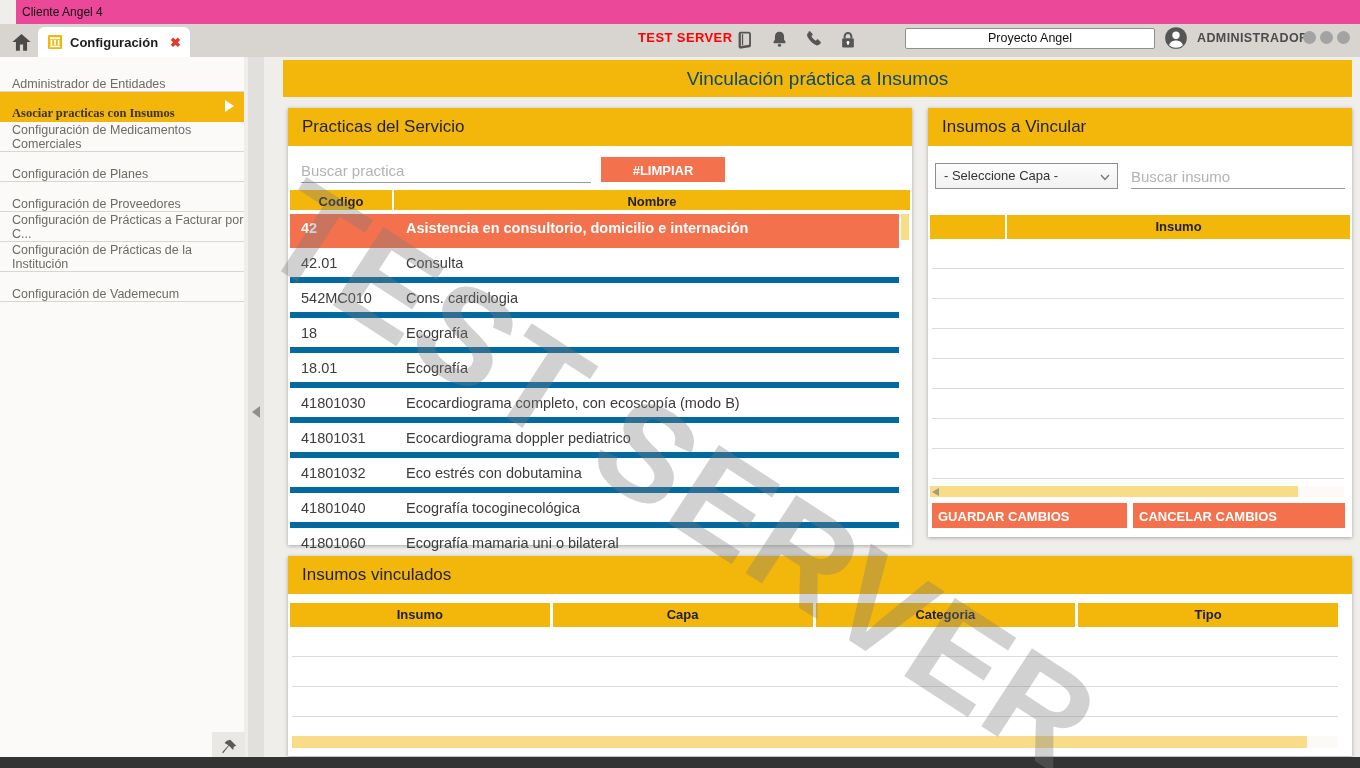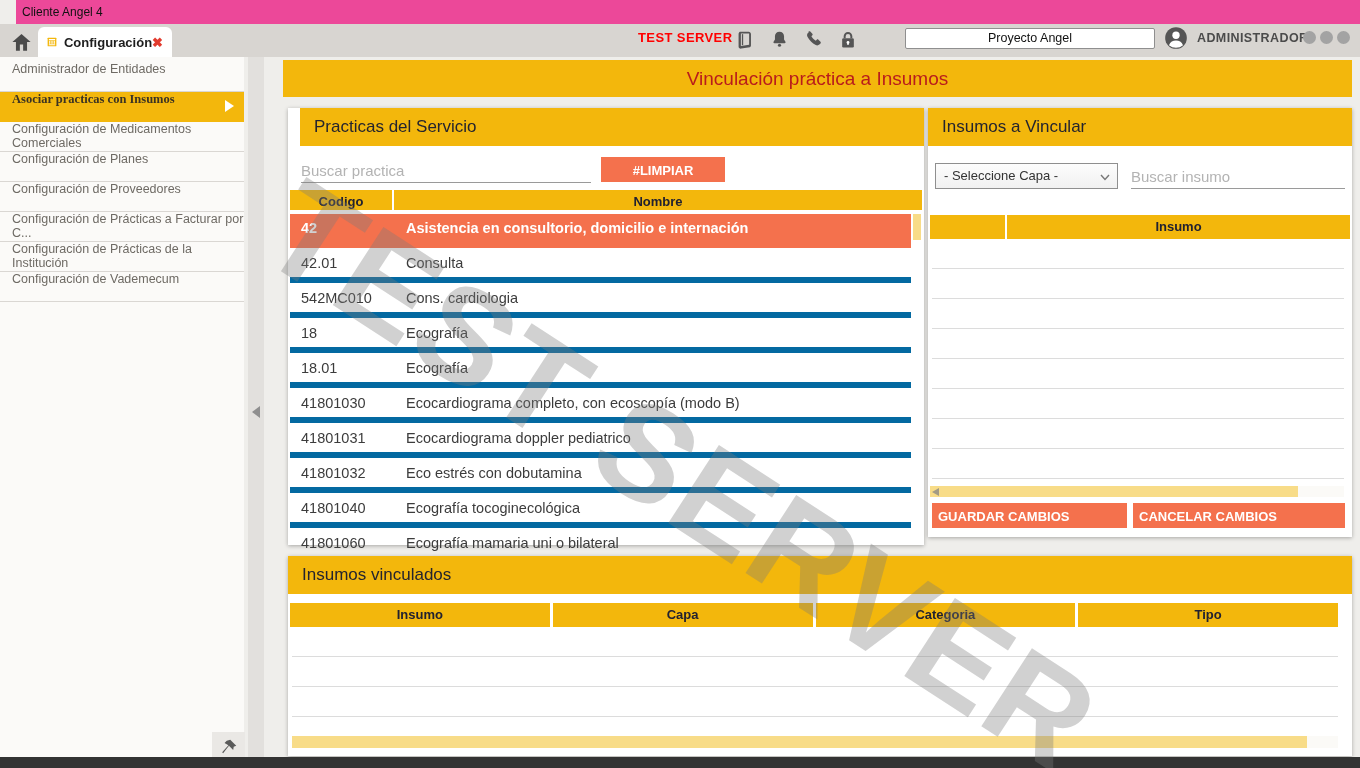--- a/index.html
+++ b/index.html
@@ -11,59 +11,59 @@
   }
   .abs{position:absolute;}
 
   
   .titlebar{left:16px;top:0;width:1360px;height:24px;background:#ec4899;}
   .titlebar .wtitle{margin-left:6px;line-height:24px;font-size:12px;color:#111;}
 
   
   .tabstrip{left:0;top:24px;width:1360px;height:33px;background:#D8D5D1;}
   .home-btn{left:8px;top:29px;width:26px;height:26px;display:flex;align-items:center;justify-content:center;}
-  .tab{left:38px;top:27px;width:134px;height:30px;background:#FFFFFF;border-radius:6px 6px 0 0;
+  .tab{left:38px;top:27px;width:152px;height:30px;background:#FFFFFF;border-radius:6px 6px 0 0;
        display:flex;align-items:center;padding:0 9px;box-sizing:border-box;}
   .tab-label{font-size:13px;font-weight:600;color:#1D1D1D;margin-left:7px;}
   .tab-close{margin-left:auto;color:#E23B2E;font-weight:700;font-size:13px;line-height:13px;cursor:default;}
 
   .server-label{left:638px;top:30px;font-size:13px;font-weight:700;color:#FF0000;letter-spacing:.4px;}
   .tool-icon{width:23px;height:23px;display:flex;align-items:center;justify-content:center;}
   .ic-book{left:733px;top:28px;} .ic-bell{left:768px;top:28px;}
   .ic-phone{left:802px;top:28px;} .ic-lock{left:836px;top:28px;}
 
   .project-btn{left:905px;top:28px;width:250px;height:21px;background:#FFFFFF;border:1px solid #8F8F8F;
        border-radius:2px;font-size:12.5px;color:#111;text-align:center;line-height:19px;box-sizing:border-box;}
   .avatar-wrap{left:1163px;top:25px;width:26px;height:26px;}
   .admin-label{left:1197px;top:31px;font-size:12.5px;font-weight:700;color:#4B4B4B;letter-spacing:.4px;}
   .dots{left:1303px;top:31px;display:flex;gap:4px;}
   .dots i{width:13px;height:13px;border-radius:50%;background:#A3A3A3;display:block;}
 
   
   .sidebar{left:0;top:57px;width:244px;height:711px;background:#FBFAF8;padding-top:5px;box-sizing:border-box;}
-  .side-item{height:29px;display:flex;align-items:flex-start;padding-left:12px;font-size:12.5px;color:#6E6A64;
+  .side-item{height:29px;display:flex;align-items:flex-end;padding-left:12px;font-size:12.5px;color:#6E6A64;
        border-bottom:1px solid #DAD7D3;position:relative;background:transparent;}
   .side-item.selected{background:#F3B70C;color:#3B3323;font-weight:700;border-bottom-color:#F3B70C;font-family:Liberation Serif, serif;}
   .sel-arrow{position:absolute;right:10px;top:8px;width:0;height:0;
        border-left:9px solid #FFFFFF;border-top:6px solid transparent;border-bottom:6px solid transparent;}
 
   .splitter{left:244px;top:57px;width:24px;height:711px;background:#EFEEEB;}
   .splitter .strip{position:absolute;left:4px;top:0;width:16px;height:711px;background:#E2E0DD;}
   .collapse-arrow{position:absolute;left:8px;top:349px;width:0;height:0;
        border-right:8px solid #8F8F8F;border-top:6px solid transparent;border-bottom:6px solid transparent;}
   .pin-btn{left:212px;top:732px;width:33px;height:31px;background:#EAE8E5;display:flex;align-items:center;justify-content:center;}
 
   
   .main-title-bar{left:283px;top:60px;width:1069px;height:37px;background:#F3B70C;
-       color:#b91c1c;font-size:19px;text-align:center;line-height:37px;z-index:1;}
+       color:#0c4a6e;font-size:19px;text-align:center;line-height:37px;z-index:1;}
 
   .panel{background:#FFFFFF;box-shadow:0 1px 4px rgba(0,0,0,.30);z-index:1;}
   .panel-head{height:38px;background:#F3B70C;color:#24242E;font-size:17px;line-height:38px;padding-left:14px;}
 
-  .panel-practices{left:288px;top:108px;width:624px;height:437px;padding-left:12px;}
+  .panel-practices{left:288px;top:108px;width:624px;height:437px;}
   .search-input{position:absolute;left:13px;top:50px;width:290px;height:24px;border:none;outline:none;
        border-bottom:1px solid #9A9A9A;background:transparent;font-size:15px;color:#333;
        font-family:"Liberation Sans",sans-serif;padding:0;}
   input::placeholder{color:#B3B3B3;}
   .limpiar-btn{position:absolute;left:313px;top:49px;width:124px;height:25px;background:#F4714D;color:#FFF;
        font-size:13px;font-weight:700;text-align:center;line-height:25px;border:none;}
   .thead{position:absolute;left:2px;top:82px;right:2px;height:20px;display:flex;gap:2px;border-radius:12px;}
   .th{background:#F3B70C;color:#212130;font-size:13px;font-weight:700;text-align:center;line-height:24px;}
   .th-codigo{width:102px;} .th-nombre{flex:1;}
   .tbody{position:absolute;left:2px;top:106px;right:13px;}

